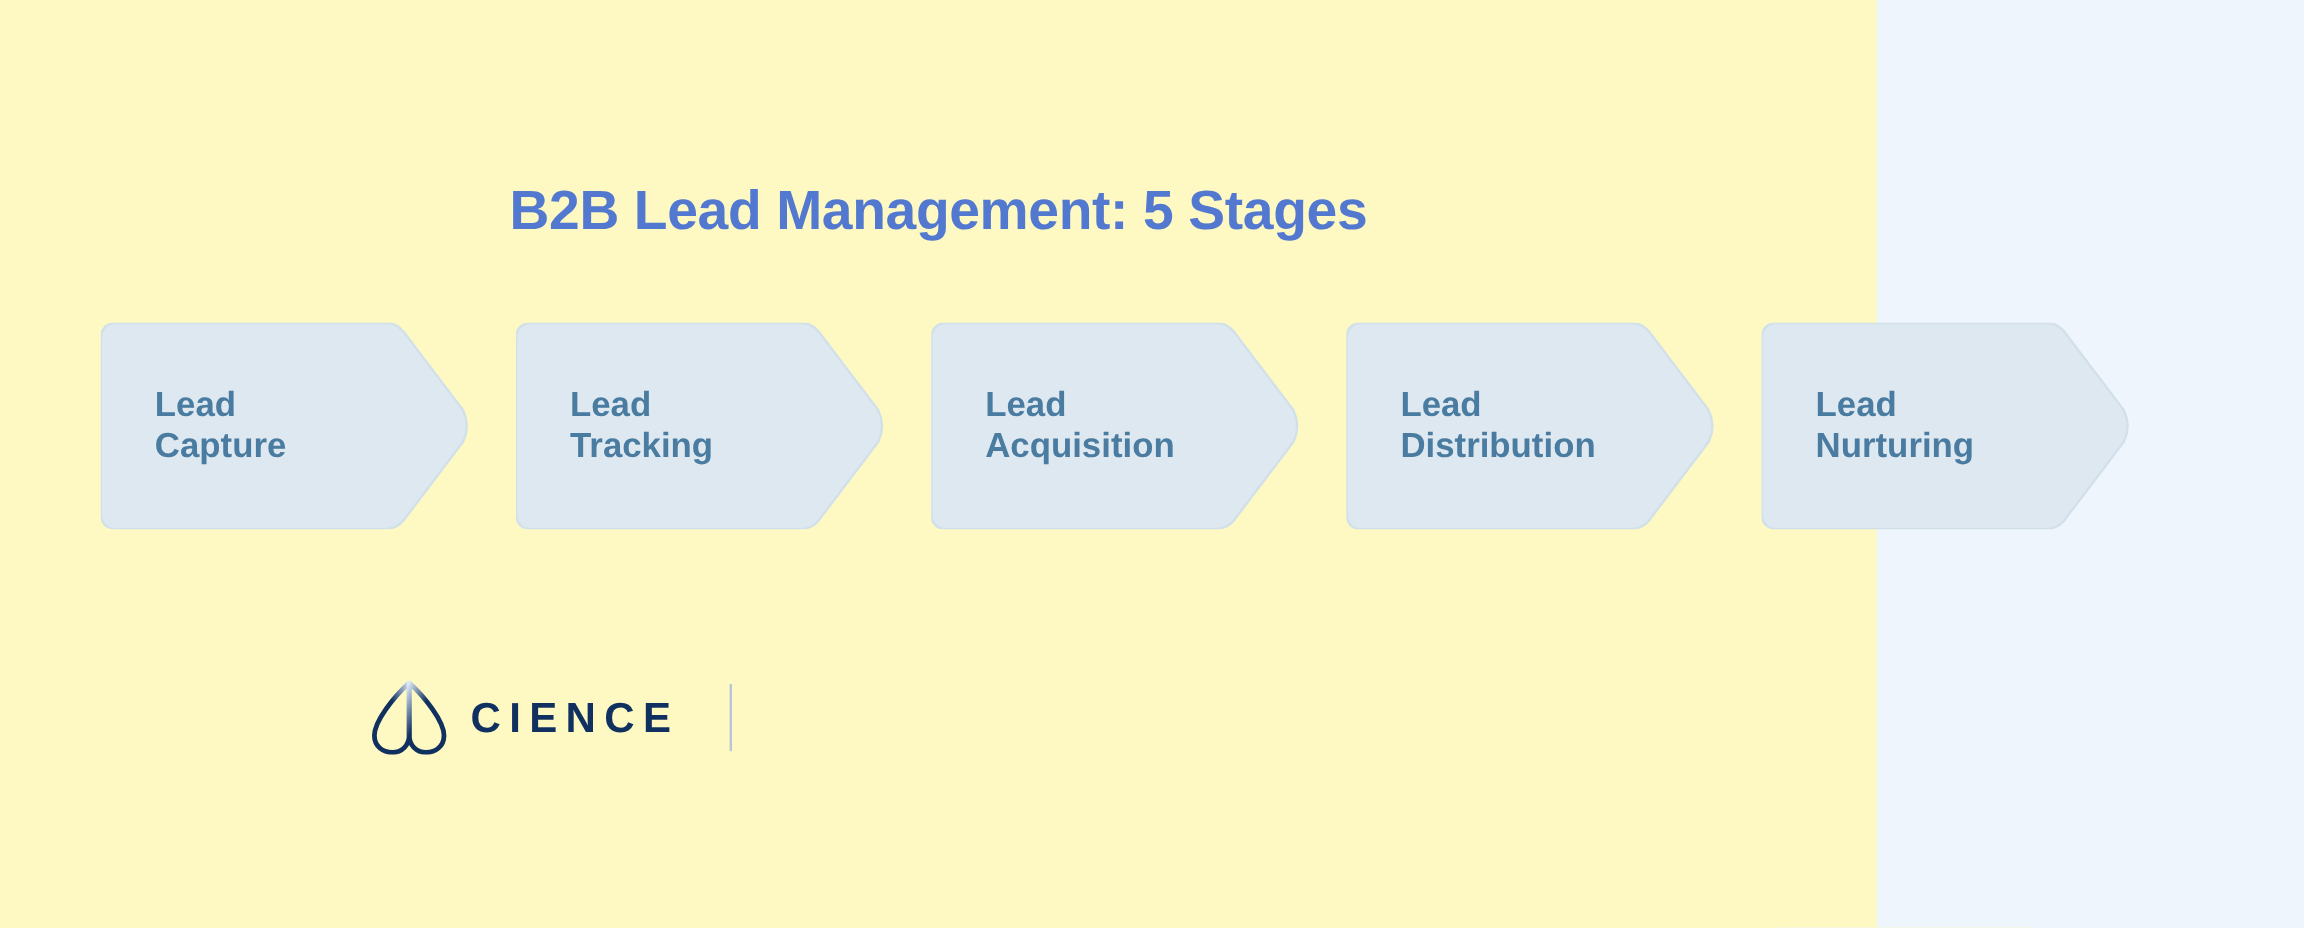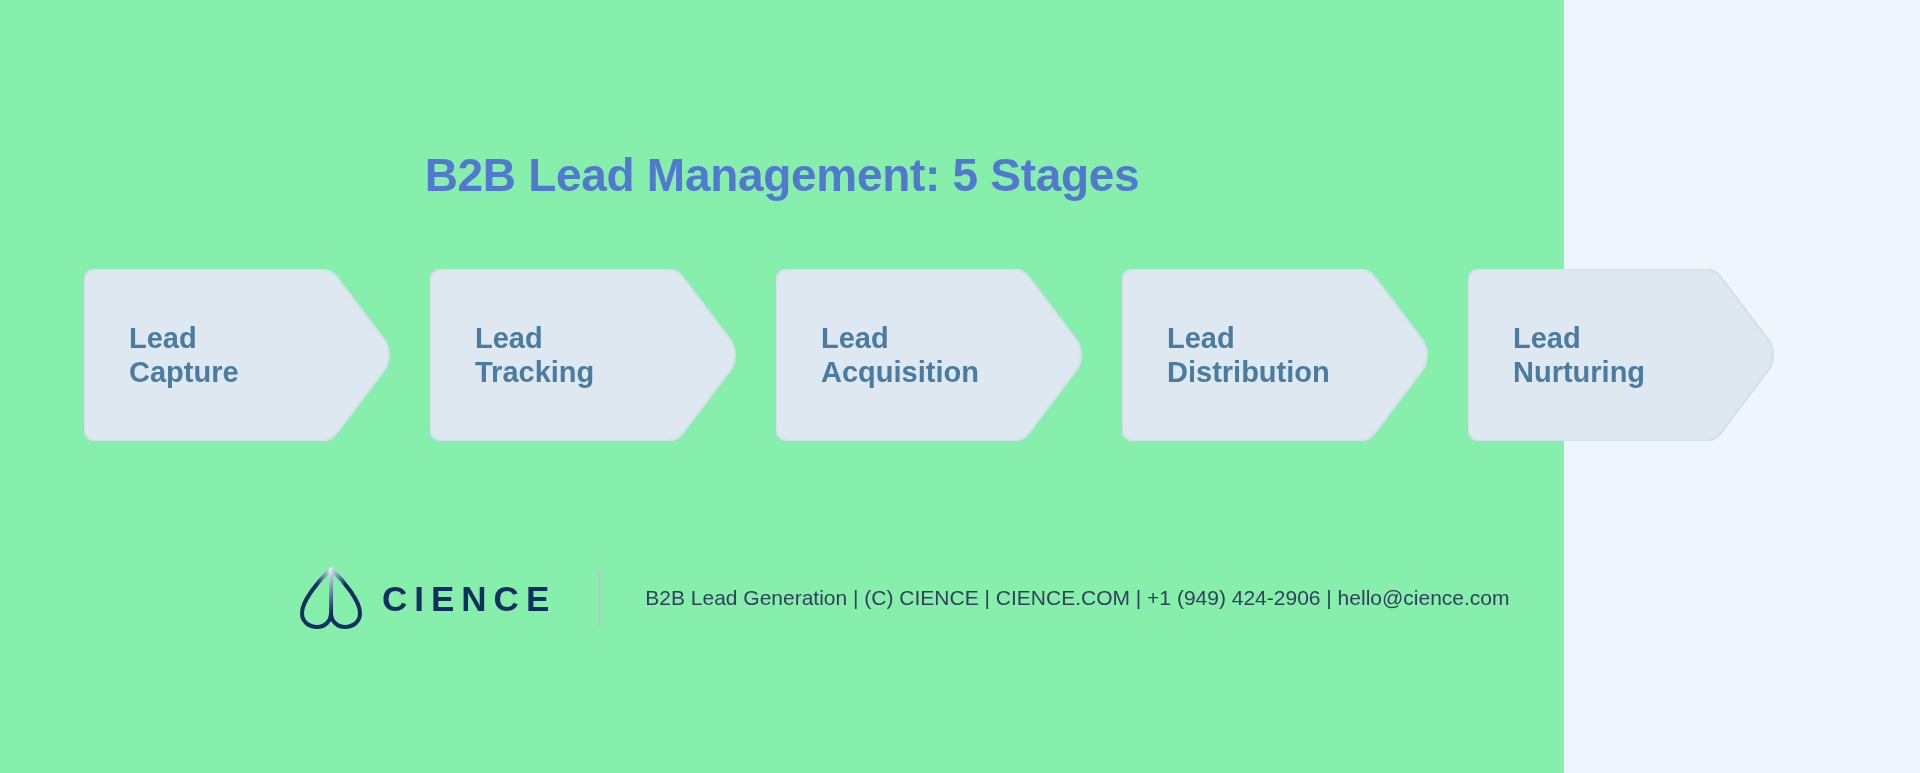--- a/index.html
+++ b/index.html
@@ -13,21 +13,21 @@
   body {
     background: #eff5fd;
     font-family: "Liberation Sans", sans-serif;
     position: relative;
   }
 
   .slide {
     width: 1564px;
     height: 773px;
     position: relative;
-    background: #86efac;
+    background: #fef9c3;
     display: flex;
     flex-direction: column;
   }
 
   
   .title-wrap {
     width: 100%;
     text-align: center;
     padding-top: 150px;
   }
@@ -74,21 +74,21 @@
     font-weight: bold;
     color: #4a7ba0;
     line-height: 1.18;
     white-space: pre-line;
     z-index: 2;
   }
 
   
   .footer {
     position: absolute;
-    left: 6px;
+    left: 16px;
     right: 0;
     top: 567px;
     display: flex;
     align-items: center;
     padding-left: 292px;
   }
 
   .logo-block {
     display: flex;
     align-items: center;
@@ -190,17 +190,16 @@
           </linearGradient>
         </defs>
         <path d="M33 2 C20 14 4 34 4 46 C4 55 11 60 19 60 C27 60 33 54 33 46 Z" fill="none" stroke="url(#gradL)" stroke-width="4" stroke-linejoin="round"></path>
         <path d="M33 2 C46 14 62 34 62 46 C62 55 55 60 47 60 C39 60 33 54 33 46 Z" fill="none" stroke="url(#gradR)" stroke-width="4" stroke-linejoin="round"></path>
       </svg>
       <span class="logo-word">CIENCE</span>
     </div>
 
     <div class="footer-divider"></div>
 
-    <div class="footer-text">B2B Lead Generation | (C) CIENCE | CIENCE.COM | +1 (949) 424-2906 | hello@cience.com</div>
 
   </div>
 
 </div>
 
 </body></html>

